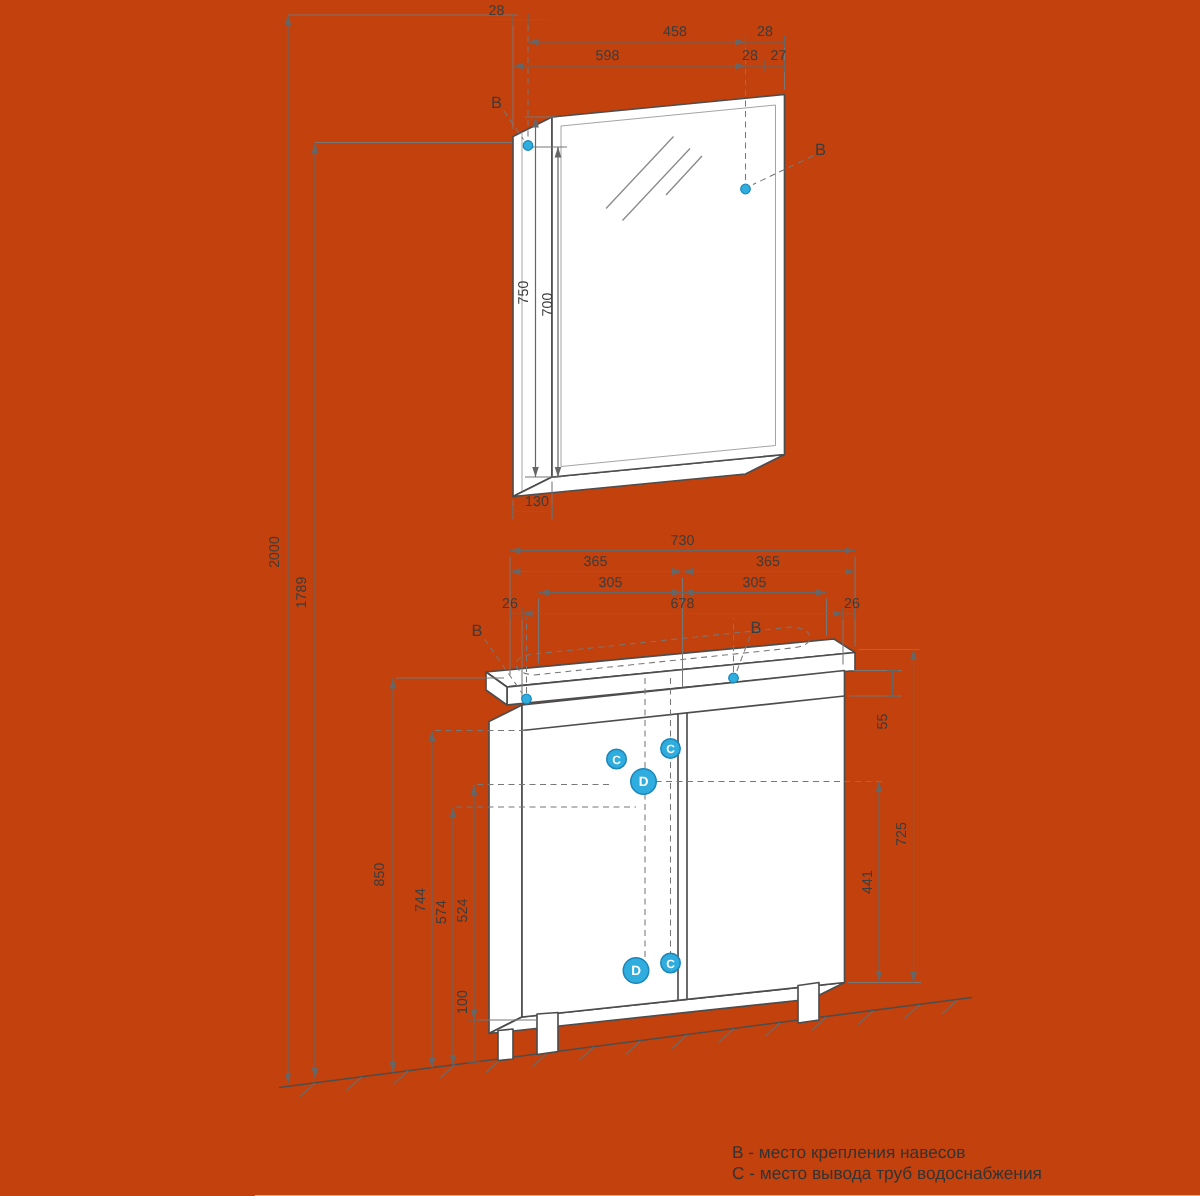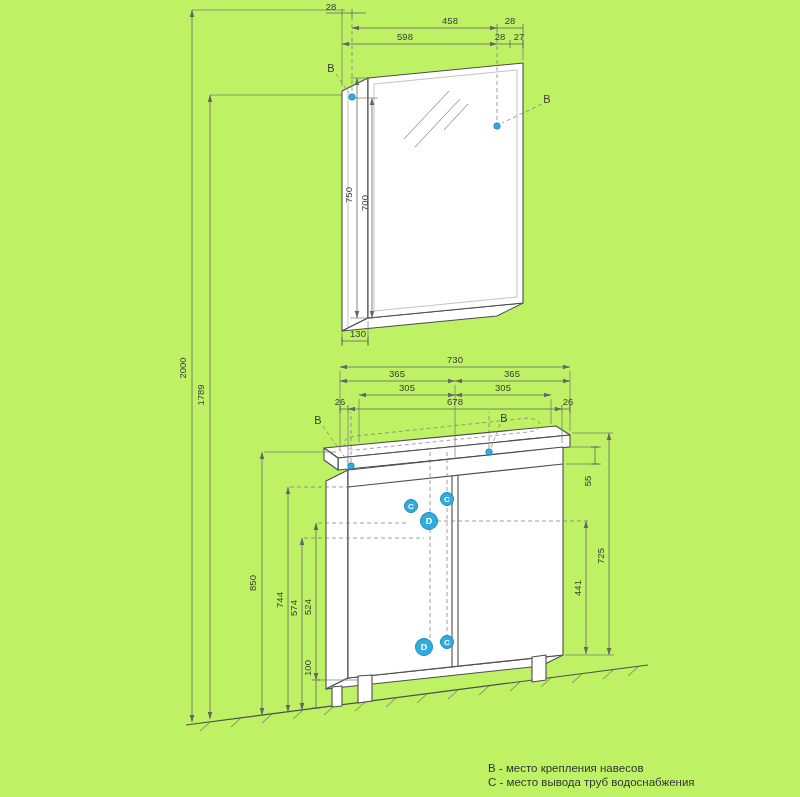--- a/index.html
+++ b/index.html
@@ -1,16 +1,16 @@
 <!DOCTYPE html>
 <html><head>
 <meta charset="utf-8">
 <style>
   html,body{margin:0;padding:0;background:#fff;}
-  .page{position:relative;width:800px;height:797px;background:#bef264;overflow:hidden;
+  .page{position:relative;width:800px;height:797px;background:#c2410c;overflow:hidden;
         font-family:"Liberation Sans", sans-serif;}
   svg{position:absolute;left:0;top:0;}
   .ln{stroke:#4d4d4d;stroke-width:1.1;fill:none;stroke-linejoin:round;}
   .face{stroke:#4d4d4d;stroke-width:1.1;fill:#ffffff;stroke-linejoin:round;}
   .inner{stroke:#9a9a9a;stroke-width:0.6;fill:none;}
   .thin{stroke:#777;stroke-width:0.7;fill:none;}
   .dash{stroke:#777;stroke-width:0.7;fill:none;stroke-dasharray:4 3;}
   .dim{stroke:#666;stroke-width:0.8;fill:none;}
   .tick{stroke:#666;stroke-width:0.8;}
   .hatch{stroke:#6b6b6b;stroke-width:0.8;fill:none;}

